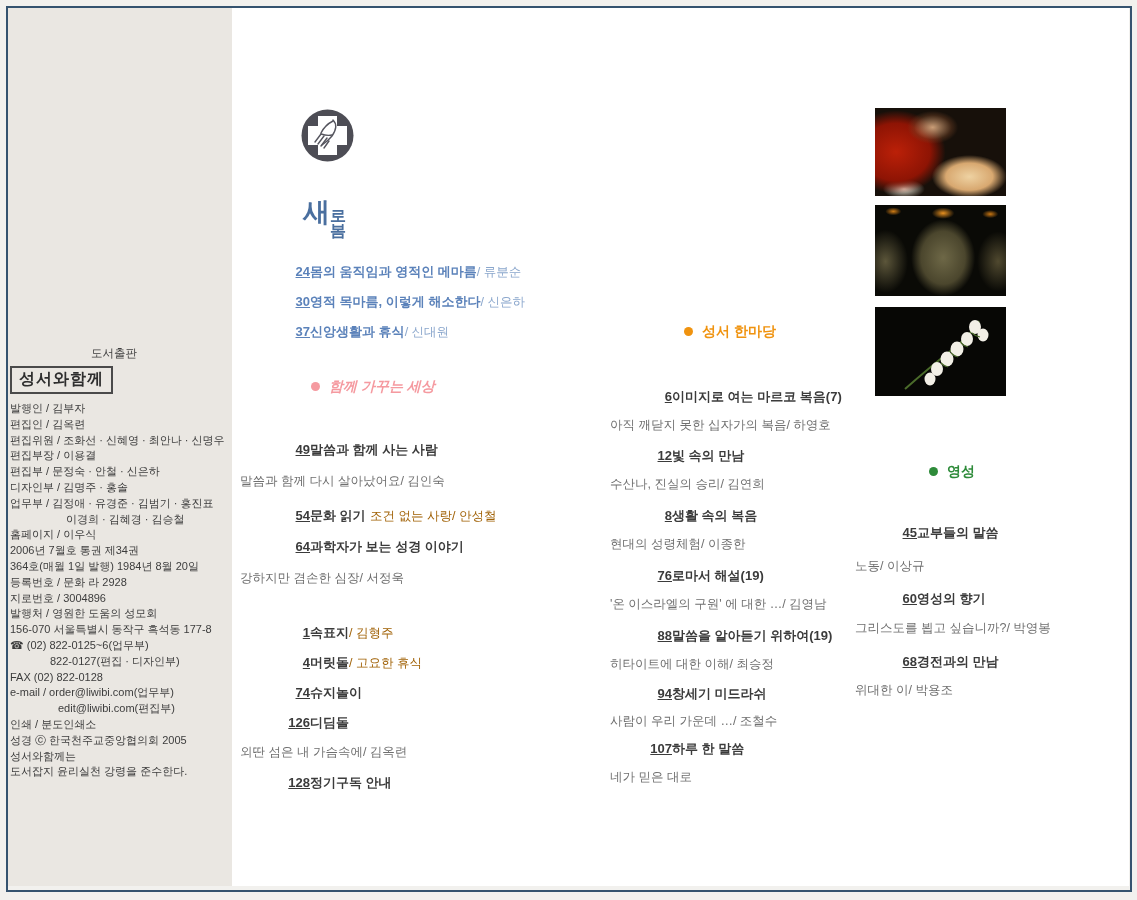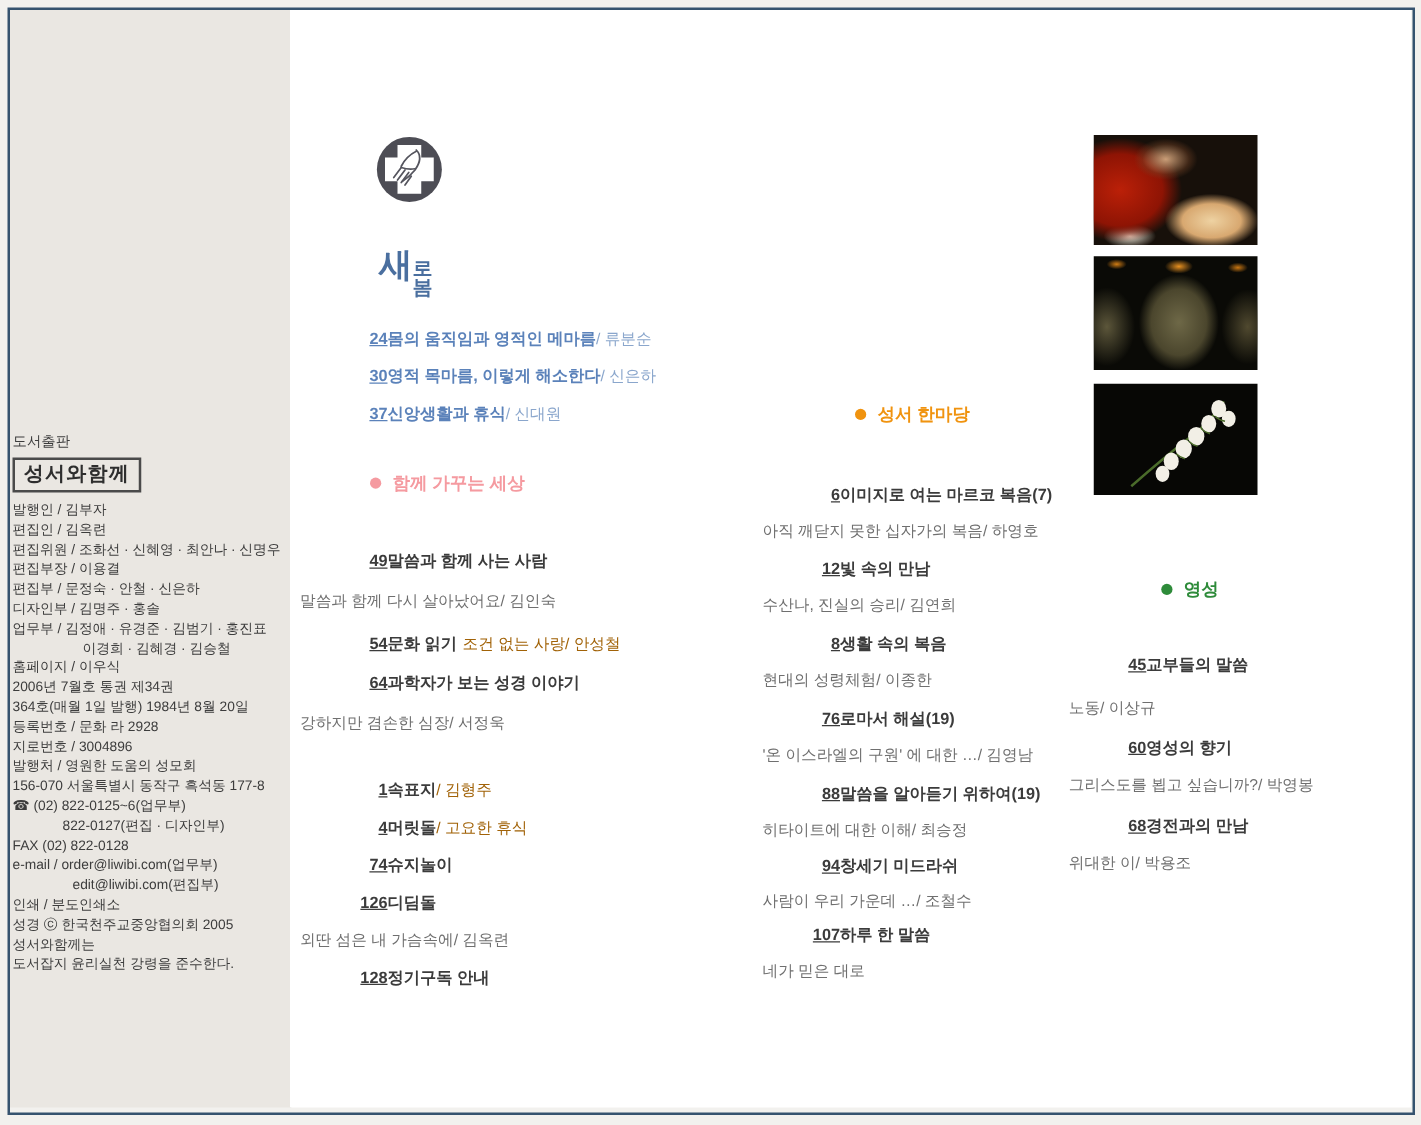--- a/index.html
+++ b/index.html
@@ -14,21 +14,21 @@
     border:2px solid #35536f;background:#ffffff;z-index:1;
   }
   .left-panel{
     position:absolute;left:8px;top:8px;width:224px;height:878px;
     background:#eae7e2;border-right:1px solid #d2cfc8;z-index:2;
   }
   .main-page{position:absolute;left:232px;top:8px;width:897px;height:878px;background:#fff;z-index:2;}
 
   
   .pub{position:absolute;left:10px;top:346px;width:208px;color:#3c3c3c;}
-  .pub .imprint{font-size:11.5px;margin-bottom:5px;}
+  .pub .imprint{font-size:11.5px;margin-bottom:5px;text-align:center;}
   .pub .logobox{
     display:inline-block;border:2px solid #4a4a4a;padding:1px 7px 2px 7px;
     font-family:"Liberation Serif","DejaVu Serif",serif;
     font-weight:bold;font-size:16px;letter-spacing:1px;color:#2e2e2e;margin-bottom:7px;
   }
   .pub .line{font-size:11px;line-height:15.8px;white-space:nowrap;}
   .pub .ind1{padding-left:56px;}
   .pub .ind2{padding-left:40px;}
   .pub .ind3{padding-left:48px;}
 
@@ -144,21 +144,21 @@
 <div class="row c1 feat" style="left:240px;top:262px;z-index:3;">
   <span class="num">24</span><span class="t">몸의 움직임과 영적인 메마름</span><span class="auth">/ 류분순</span>
 </div>
 <div class="row c1 feat" style="left:240px;top:292px;z-index:3;">
   <span class="num">30</span><span class="t">영적 목마름, 이렇게 해소한다</span><span class="auth">/ 신은하</span>
 </div>
 <div class="row c1 feat" style="left:240px;top:322px;z-index:3;">
   <span class="num">37</span><span class="t">신앙생활과 휴식</span><span class="auth">/ 신대원</span>
 </div>
 
-<div class="sec-head pink" style="left:296px;top:378px;z-index:3;">
+<div class="sec-head pink" style="left:311px;top:378px;z-index:3;font-style:italic;">
   <span class="dot"></span><span>함께 가꾸는 세상</span>
 </div>
 
 <div class="row c1" style="left:240px;top:440px;z-index:3;">
   <span class="num">49</span><span class="t">말씀과 함께 사는 사람</span>
 </div>
 <div class="sub c1" style="left:240px;top:473px;z-index:3;">말씀과 함께 다시 살아났어요/ 김인숙</div>
 
 <div class="row c1" style="left:240px;top:506px;z-index:3;">
   <span class="num">54</span><span class="t">문화 읽기</span> <span class="inline">조건 없는 사랑/ 안성철</span>

